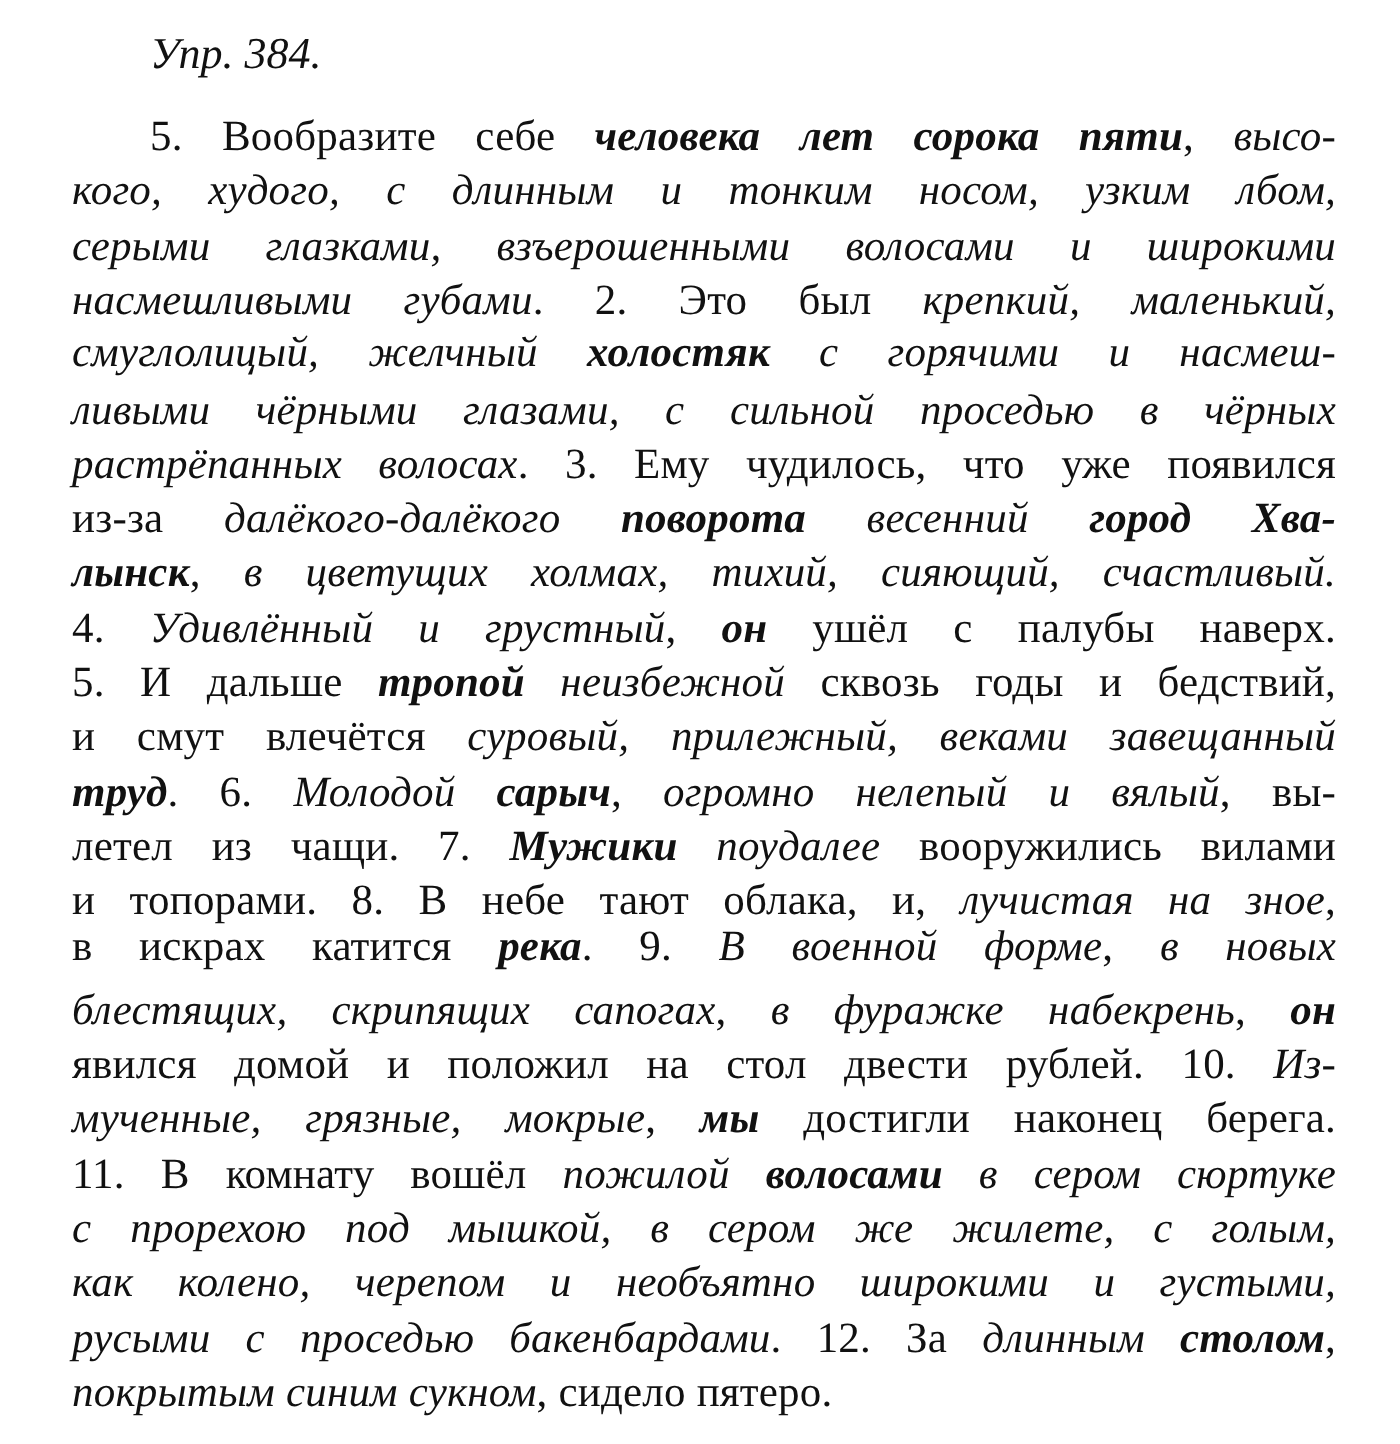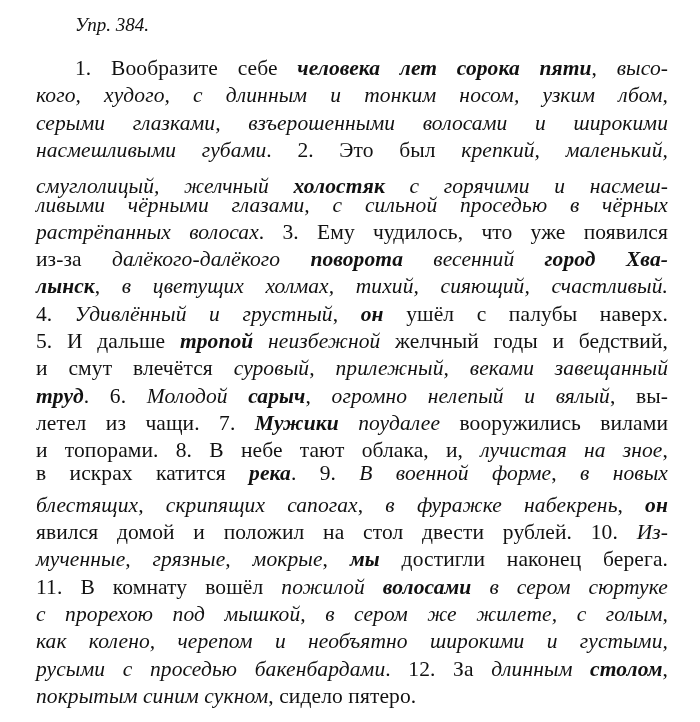--- a/index.html
+++ b/index.html
@@ -1,42 +1,42 @@
 <!DOCTYPE html>
 <html><head>
 <meta charset="utf-8">
 <style>
   html, body { margin:0; padding:0; background:#ffffff; }
   body { width:700px; height:722px; overflow:hidden; position:relative; color:#111; }
   .page { position:absolute; left:36px; top:0; width:632px; font-family:"Liberation Serif", serif; font-size:21.5px; }
-  .title { position:absolute; left:39px; top:14px; font-style:italic; font-size:19px; white-space:nowrap; }
+  .title { position:absolute; left:39px; top:14px; font-style:italic; font-size:22px; white-space:nowrap; }
   .line { position:absolute; left:0; width:632px; height:27px; line-height:27px; white-space:nowrap; text-align:justify; text-align-last:justify; letter-spacing:0.1px; }
   .line.last { text-align-last:left; }
   .line.indent { left:39px; width:593px; }
   .i { font-style:italic; }
   .b { font-weight:bold; font-style:italic; }
   .n { font-style:normal; font-weight:normal; }
 </style>
 </head>
 <body>
 
 <div class="page">
   <div class="title">Упр. 384.</div>
   <div id="body-lines">
-      <div class="line indent" style="top: 55px;"><span class="n">1. Вообразите себе </span><span class="b">человека лет сорока пяти</span><span class="n">, </span><span class="i">высо-</span></div>
+      <div class="line indent" style="top: 55px;"><span class="n">5. Вообразите себе </span><span class="b">человека лет сорока пяти</span><span class="n">, </span><span class="i">высо-</span></div>
       <div class="line" style="top: 82.3px;"><span class="i">кого, худого, с длинным и тонким носом, узким лбом,</span></div>
       <div class="line" style="top: 109.6px;"><span class="i">серыми глазками, взъерошенными волосами и широкими</span></div>
       <div class="line" style="top: 136.9px;"><span class="i">насмешливыми губами</span><span class="n">. 2. Это был </span><span class="i">крепкий, маленький,</span></div>
-      <div class="line" style="top: 173px; font-family: Liberation Serif, serif;"><span class="i">смуглолицый, желчный </span><span class="b">холостяк</span><span class="i"> с горячими и насмеш-</span></div>
+      <div class="line" style="top: 163px; font-family: Liberation Serif, serif;"><span class="i">смуглолицый, желчный </span><span class="b">холостяк</span><span class="i"> с горячими и насмеш-</span></div>
       <div class="line" style="top: 191.5px;"><span class="i">ливыми чёрными глазами, с сильной проседью в чёрных</span></div>
       <div class="line" style="top: 218.8px;"><span class="i">растрёпанных волосах</span><span class="n">. 3. Ему чудилось, что уже появился</span></div>
       <div class="line" style="top: 246.1px;"><span class="n">из-за </span><span class="i">далёкого-далёкого </span><span class="b">поворота</span><span class="i"> весенний </span><span class="b">город Хва-</span></div>
       <div class="line" style="top: 273.4px;"><span class="b">лынск</span><span class="n">, </span><span class="i">в цветущих холмах, тихий, сияющий, счастливый.</span></div>
       <div class="line" style="top: 300.7px;"><span class="n">4. </span><span class="i">Удивлённый и грустный</span><span class="n">, </span><span class="b">он</span><span class="n"> ушёл с палубы наверх.</span></div>
-      <div class="line" style="top: 328px;"><span class="n">5. И дальше </span><span class="b">тропой</span><span class="i"> неизбежной</span><span class="n"> желчный годы и бедствий,</span></div>
+      <div class="line" style="top: 328px;"><span class="n">5. И дальше </span><span class="b">тропой</span><span class="i"> неизбежной</span><span class="n"> сквозь годы и бедствий,</span></div>
       <div class="line" style="top: 355.3px;"><span class="n">и смут влечётся </span><span class="i">суровый, прилежный, веками завещанный</span></div>
       <div class="line" style="top: 382.6px;"><span class="b">труд</span><span class="n">. 6. </span><span class="i">Молодой </span><span class="b">сарыч</span><span class="n">, </span><span class="i">огромно нелепый и вялый</span><span class="n">, вы-</span></div>
       <div class="line" style="top: 409.9px;"><span class="n">летел из чащи. 7. </span><span class="b">Мужики</span><span class="i"> поудалее</span><span class="n"> вооружились вилами</span></div>
       <div class="line" style="top: 437.2px;"><span class="n">и топорами. 8. В небе тают облака, и, </span><span class="i">лучистая на зное</span><span class="n">,</span></div>
       <div class="line" style="top: 460px;"><span class="n">в искрах катится </span><span class="b">река</span><span class="n">. 9. </span><span class="i">В военной форме</span><span class="n">, </span><span class="i">в новых</span></div>
       <div class="line" style="top: 491.8px;"><span class="i">блестящих, скрипящих сапогах</span><span class="n">, </span><span class="i">в фуражке набекрень</span><span class="n">, </span><span class="b">он</span></div>
       <div class="line" style="top: 519.1px;"><span class="n">явился домой и положил на стол двести рублей. 10. </span><span class="i">Из-</span></div>
       <div class="line" style="top: 546.4px;"><span class="i">мученные, грязные, мокрые</span><span class="n">, </span><span class="b">мы</span><span class="n"> достигли наконец берега.</span></div>
       <div class="line" style="top: 573.7px;"><span class="n">11. В комнату вошёл </span><span class="i">пожилой </span><span class="b">волосами</span><span class="i"> в сером сюртуке</span></div>
       <div class="line" style="top: 601px;"><span class="i">с прорехою под мышкой, в сером же жилете, с голым,</span></div>

